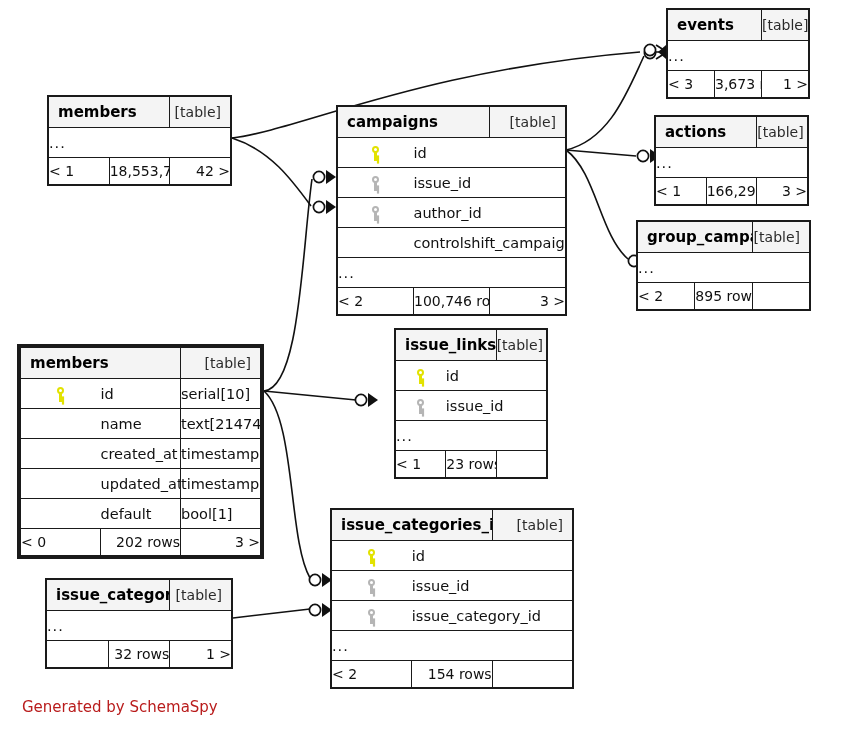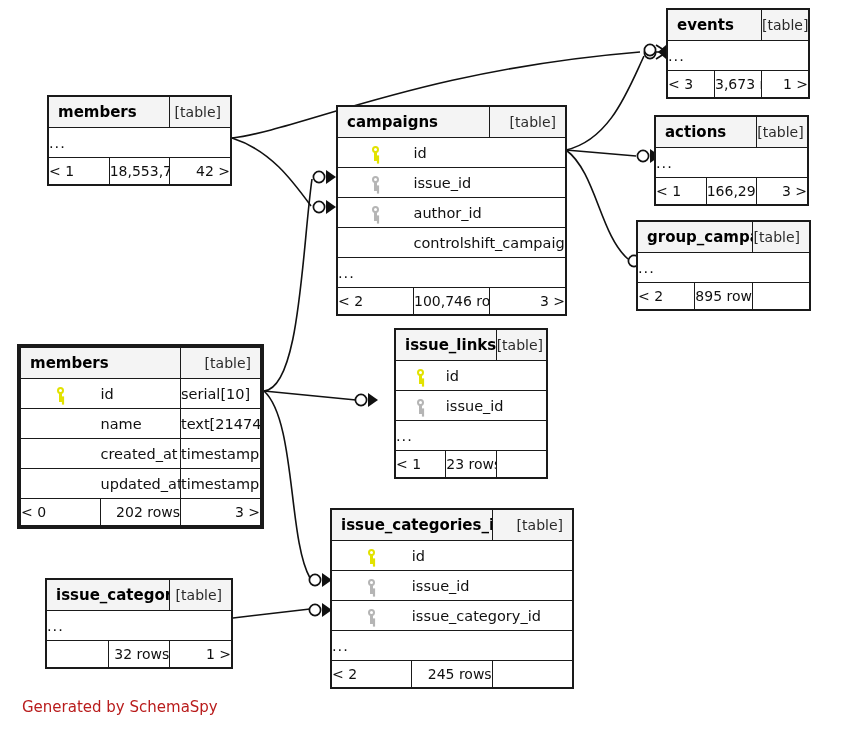--- a/index.html
+++ b/index.html
@@ -333,20 +333,25 @@
       <tr>
         <td class="keycell"></td>
         <td class="namecell nm-indent">created_at</td>
         <td class="typecell">timestamp[29,6]</td>
       </tr>
       <tr>
         <td class="keycell"></td>
         <td class="namecell nm-indent">updated_at</td>
         <td class="typecell">timestamp[29,6]</td>
       </tr>
+      <tr>
+        <td class="keycell"></td>
+        <td class="namecell nm-indent">default</td>
+        <td class="typecell">bool[1]</td>
+      </tr>
       <tr class="footrow">
         <td class="f-left" style="width:34px">&lt; 0</td>
         <td class="f-mid" style="width:87px">202 rows</td>
         <td class="f-right">3 &gt;</td>
       </tr>
     </tbody>
       </table>
   </div>
 
   <div class="tbl" style="left:394px; top:328px; width:154px;">
@@ -403,21 +408,21 @@
         <td class="keycell">
           <span class="keyicon key-fk"></span>
         </td>
         <td class="namecell nm-indent2" colspan="2">issue_category_id</td>
       </tr>
       <tr>
         <td class="dots" colspan="3">...</td>
       </tr>
       <tr class="footrow">
         <td class="f-left" style="width:92px">&lt; 2</td>
-        <td class="f-mid">245 rows</td>
+        <td class="f-mid">154 rows</td>
         <td class="f-right" style="width:50px"></td>
       </tr>
     </tbody>
       </table>
   </div>
 
   <div class="tbl" style="left:45px; top:578px; width:188px;">
     <table>
       <tbody>
           <tr class="hdr">

